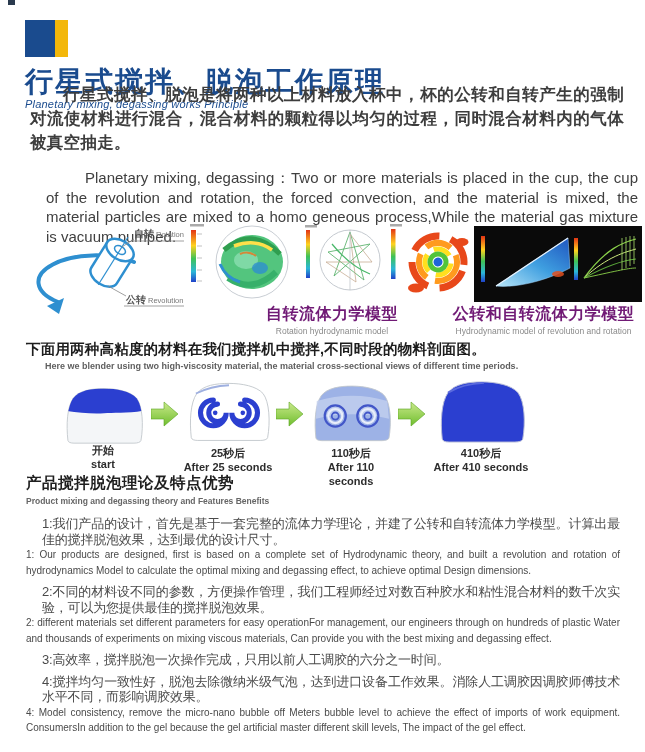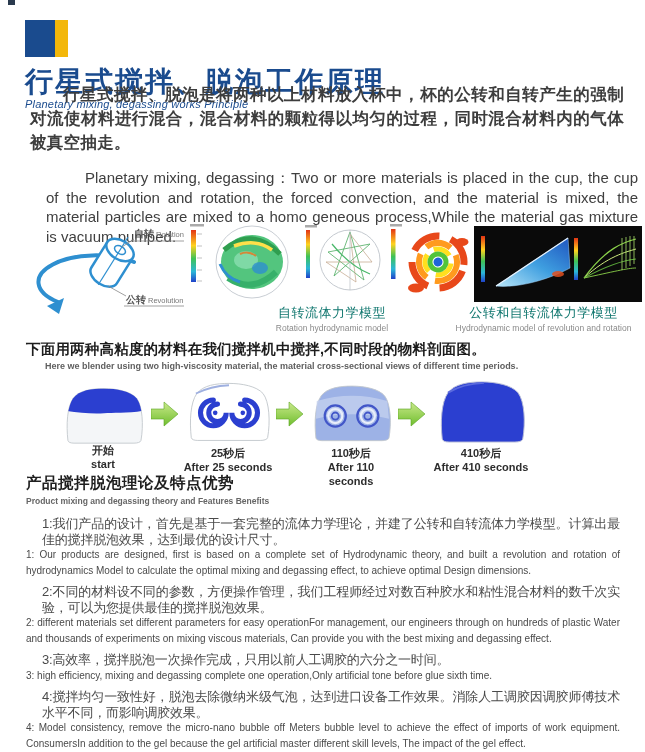--- a/index.html
+++ b/index.html
@@ -24,21 +24,21 @@
   
   .models{position:absolute;left:0;top:218px;width:645px;height:120px;}
   .rot-diagram{position:absolute;left:18px;top:4px;}
   .cfd1{position:absolute;left:186px;top:2px;}
   .cfd2{position:absolute;left:302px;top:4px;}
   .cfd3{position:absolute;left:386px;top:2px;}
   .dark-panel{position:absolute;left:474px;top:8px;}
   .caption{position:absolute;text-align:center;}
   .cap1{left:252px;top:86px;width:160px;}
   .cap2{left:442px;top:86px;width:203px;}
-  .cap-zh{font-size:13px;font-weight:normal;color:#0f766e;letter-spacing:.5px;}
+  .cap-zh{font-size:16px;font-weight:bold;color:#701a75;letter-spacing:.5px;}
   .cap-en{font-size:8.5px;color:#8a8a8a;margin-top:1px;}
 
   
   .visc{position:absolute;left:26px;top:340px;width:600px;}
   .visc-zh{font-size:14.5px;font-weight:bold;color:#1d1d1d;letter-spacing:.2px;}
   .visc-en{font-size:9px;color:#5f5f5f;margin-top:2px;font-weight:bold;padding-left:19px;}
 
   
   .stages{position:absolute;left:0;top:377px;width:645px;height:92px;}
   .stage-fig,.arrow{position:absolute;}
@@ -283,20 +283,19 @@
     <div class="pt">
       <div class="pt-zh">1:我们产品的设计，首先是基于一套完整的流体力学理论，并建了公转和自转流体力学模型。计算出最佳的搅拌脱泡效果，达到最优的设计尺寸。</div>
       <div class="pt-en">1: Our products are designed, first is based on a complete set of Hydrodynamic theory, and built a revolution and rotation of hydrodynamics Model to calculate the optimal mixing and degassing effect, to achieve optimal Design dimensions.</div>
     </div>
     <div class="pt">
       <div class="pt-zh">2:不同的材料设不同的参数，方便操作管理，我们工程师经过对数百种胶水和粘性混合材料的数千次实验，可以为您提供最佳的搅拌脱泡效果。</div>
       <div class="pt-en">2: different materials set different parameters for easy operationFor management, our engineers through on hundreds of plastic Water and thousands of experiments on mixing viscous materials, Can provide you with the best mixing and degassing effect.</div>
     </div>
     <div class="pt">
       <div class="pt-zh">3:高效率，搅拌脱泡一次操作完成，只用以前人工调胶的六分之一时间。</div>
-      <div class="pt-en">3: high efficiency, mixing and degassing complete one operation,Only artificial tone before glue sixth time.</div>
     </div>
     <div class="pt">
       <div class="pt-zh">4:搅拌均匀一致性好，脱泡去除微纳米级气泡，达到进口设备工作效果。消除人工调胶因调胶师傅技术水平不同，而影响调胶效果。</div>
       <div class="pt-en">4: Model consistency, remove the micro-nano bubble off Meters bubble level to achieve the effect of imports of work equipment. ConsumersIn addition to the gel because the gel artificial master different skill levels, The impact of the gel effect.</div>
     </div>
   </div>
 </div>
 
 </body></html>

